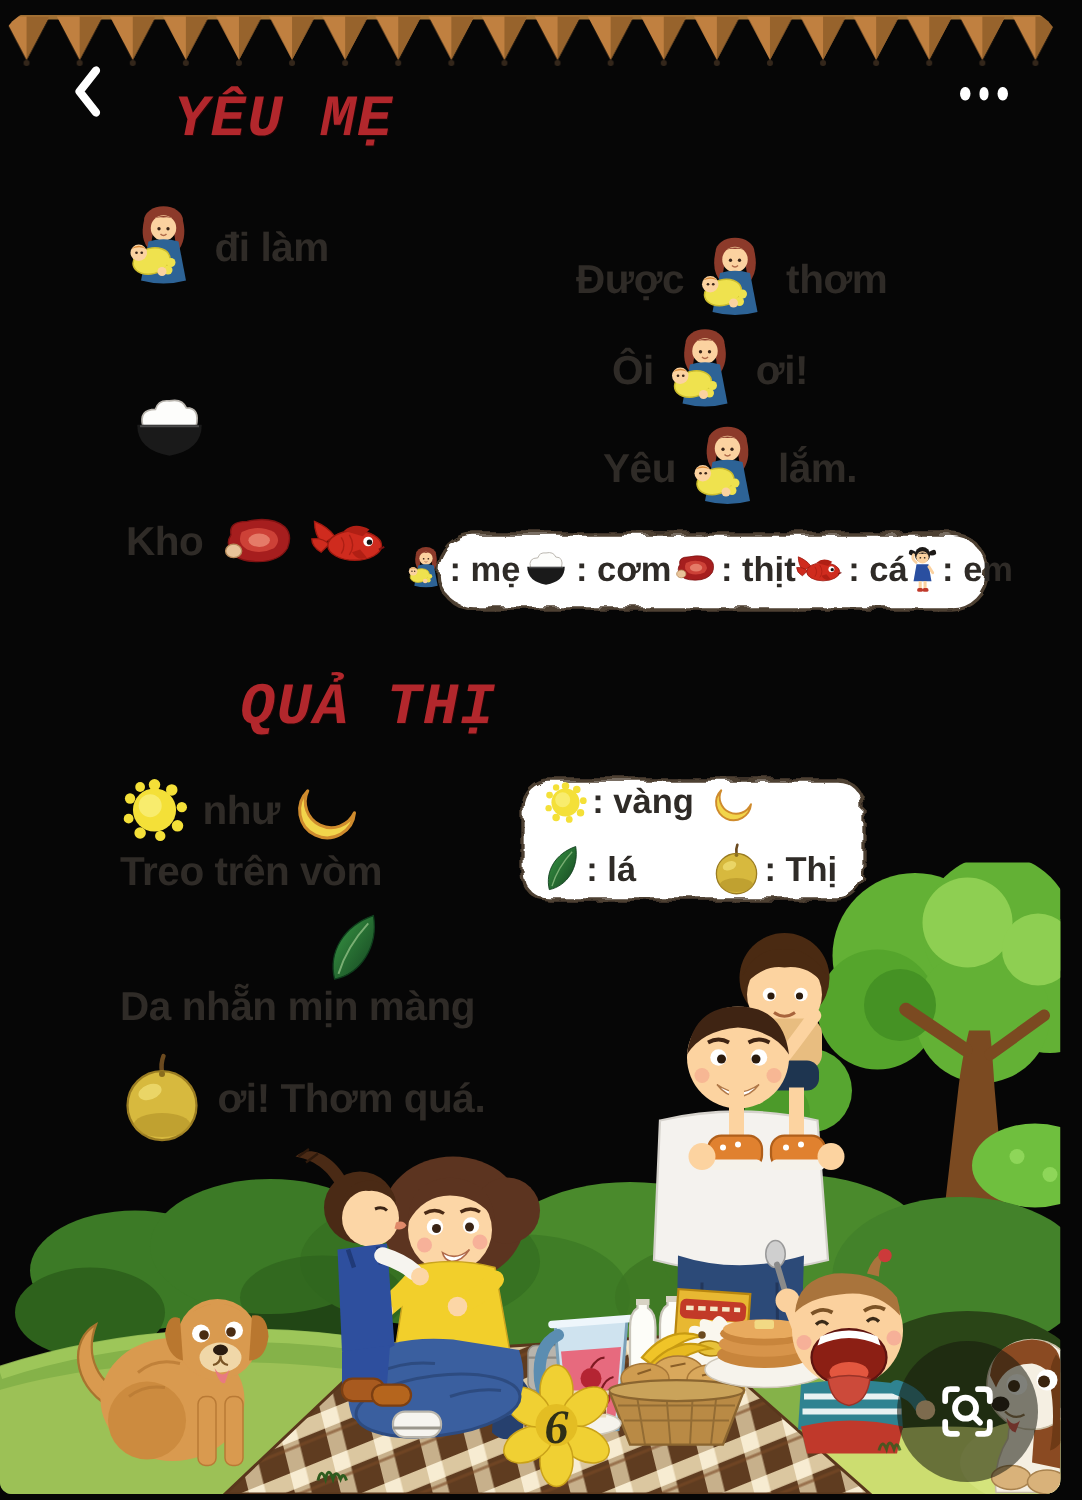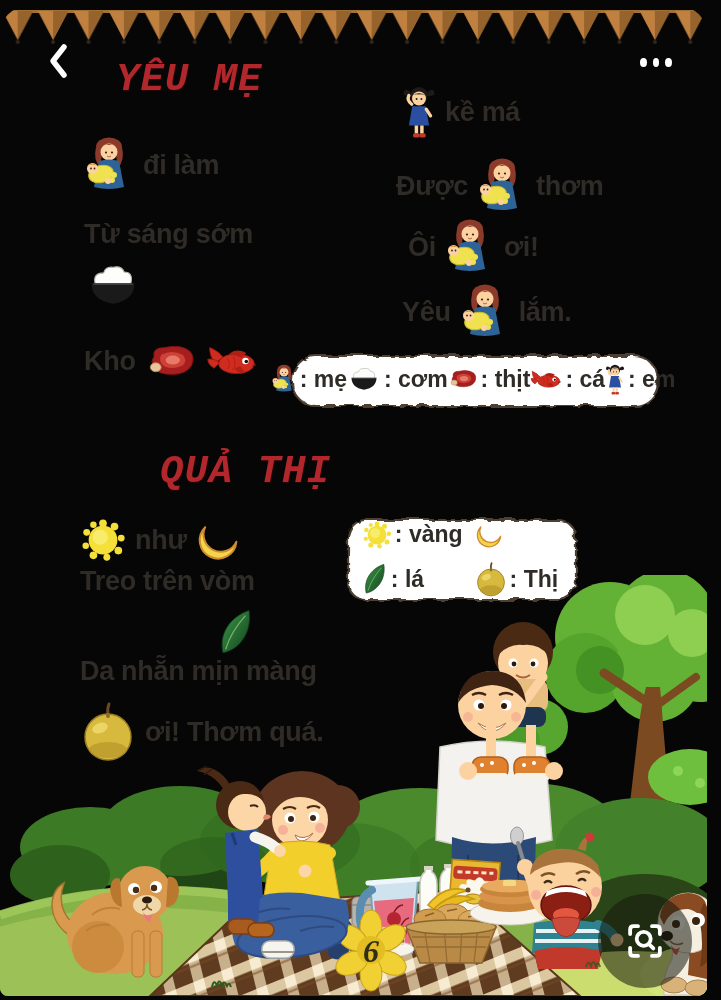--- a/index.html
+++ b/index.html
@@ -196,45 +196,36 @@
   </svg>
 
   <div class="sec-title" style="left:116px;top:52px">YÊU MẸ</div>
 
   <div class="line" style="left:84px;top:130px">
       <svg class="icon-mom">
         <use href="#icon-mom"></use>
       </svg>
       <span>đi làm</span>
     </div>
-  <div class="line" style="left:84px;top:213px">
-      <span>Từ sáng sớm</span>
-    </div>
   <div class="line" style="left:84px;top:258px">
       <svg class="icon-bowl">
         <use href="#icon-bowl"></use>
       </svg>
     </div>
   <div class="line" style="left:84px;top:336px">
       <span>Kho</span>
       <svg class="icon-meat">
         <use href="#icon-meat"></use>
       </svg>
       <svg class="icon-fish">
         <use href="#icon-fish"></use>
       </svg>
     </div>
 
-  <div class="line" style="left:402px;top:78px">
-      <svg class="icon-girl">
-        <use href="#icon-girl"></use>
-      </svg>
-      <span>kề má</span>
-    </div>
-  <div class="line" style="left:396px;top:151px">
+  <div class="line" style="left:384px;top:151px">
       <span>Được</span>
       <svg class="icon-mom">
         <use href="#icon-mom"></use>
       </svg>
       <span>thơm</span>
     </div>
   <div class="line" style="left:408px;top:212px">
       <span>Ôi</span>
       <svg class="icon-mom">
         <use href="#icon-mom"></use>

